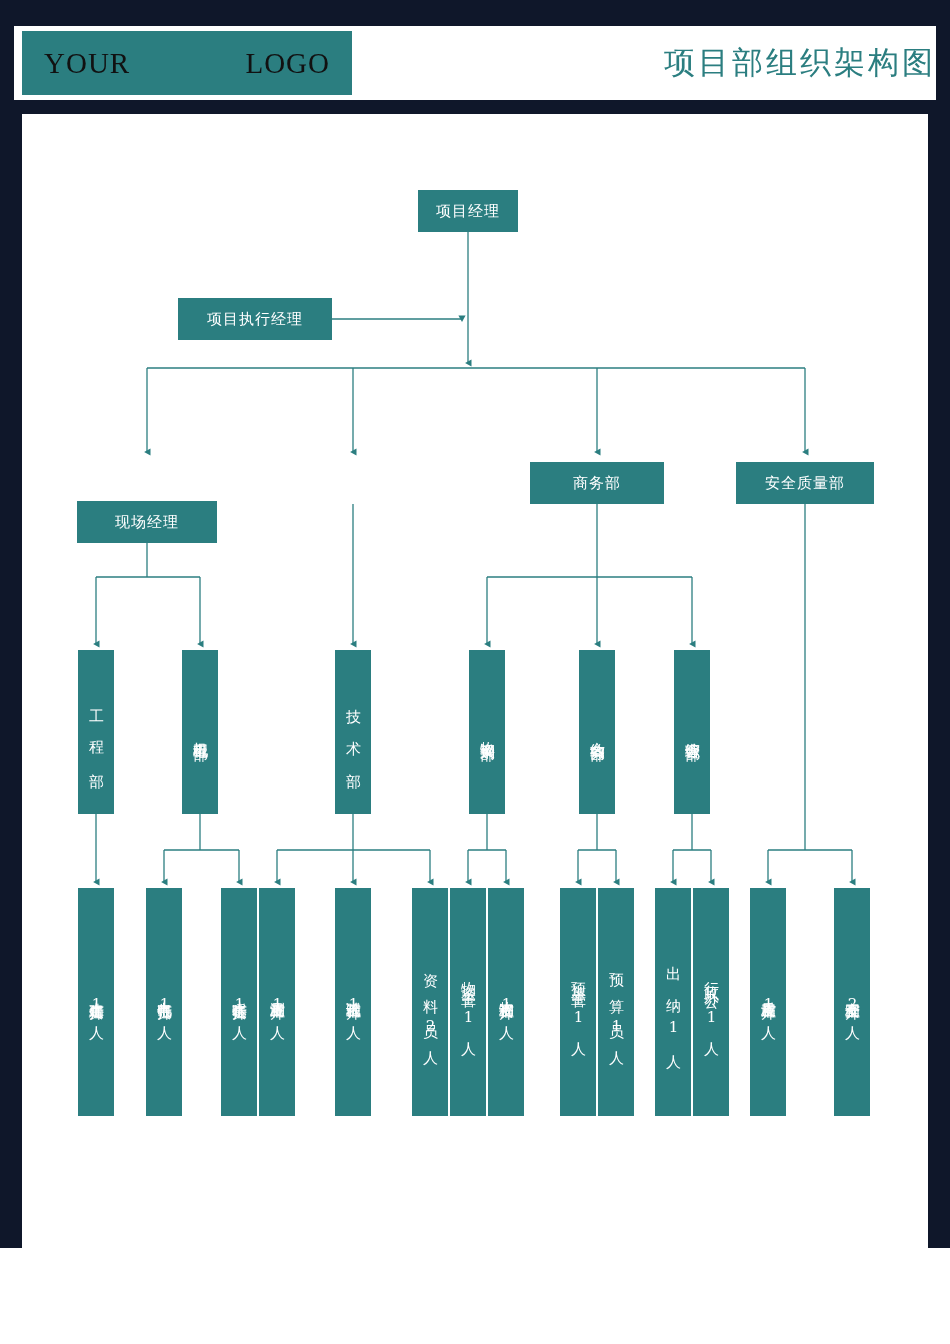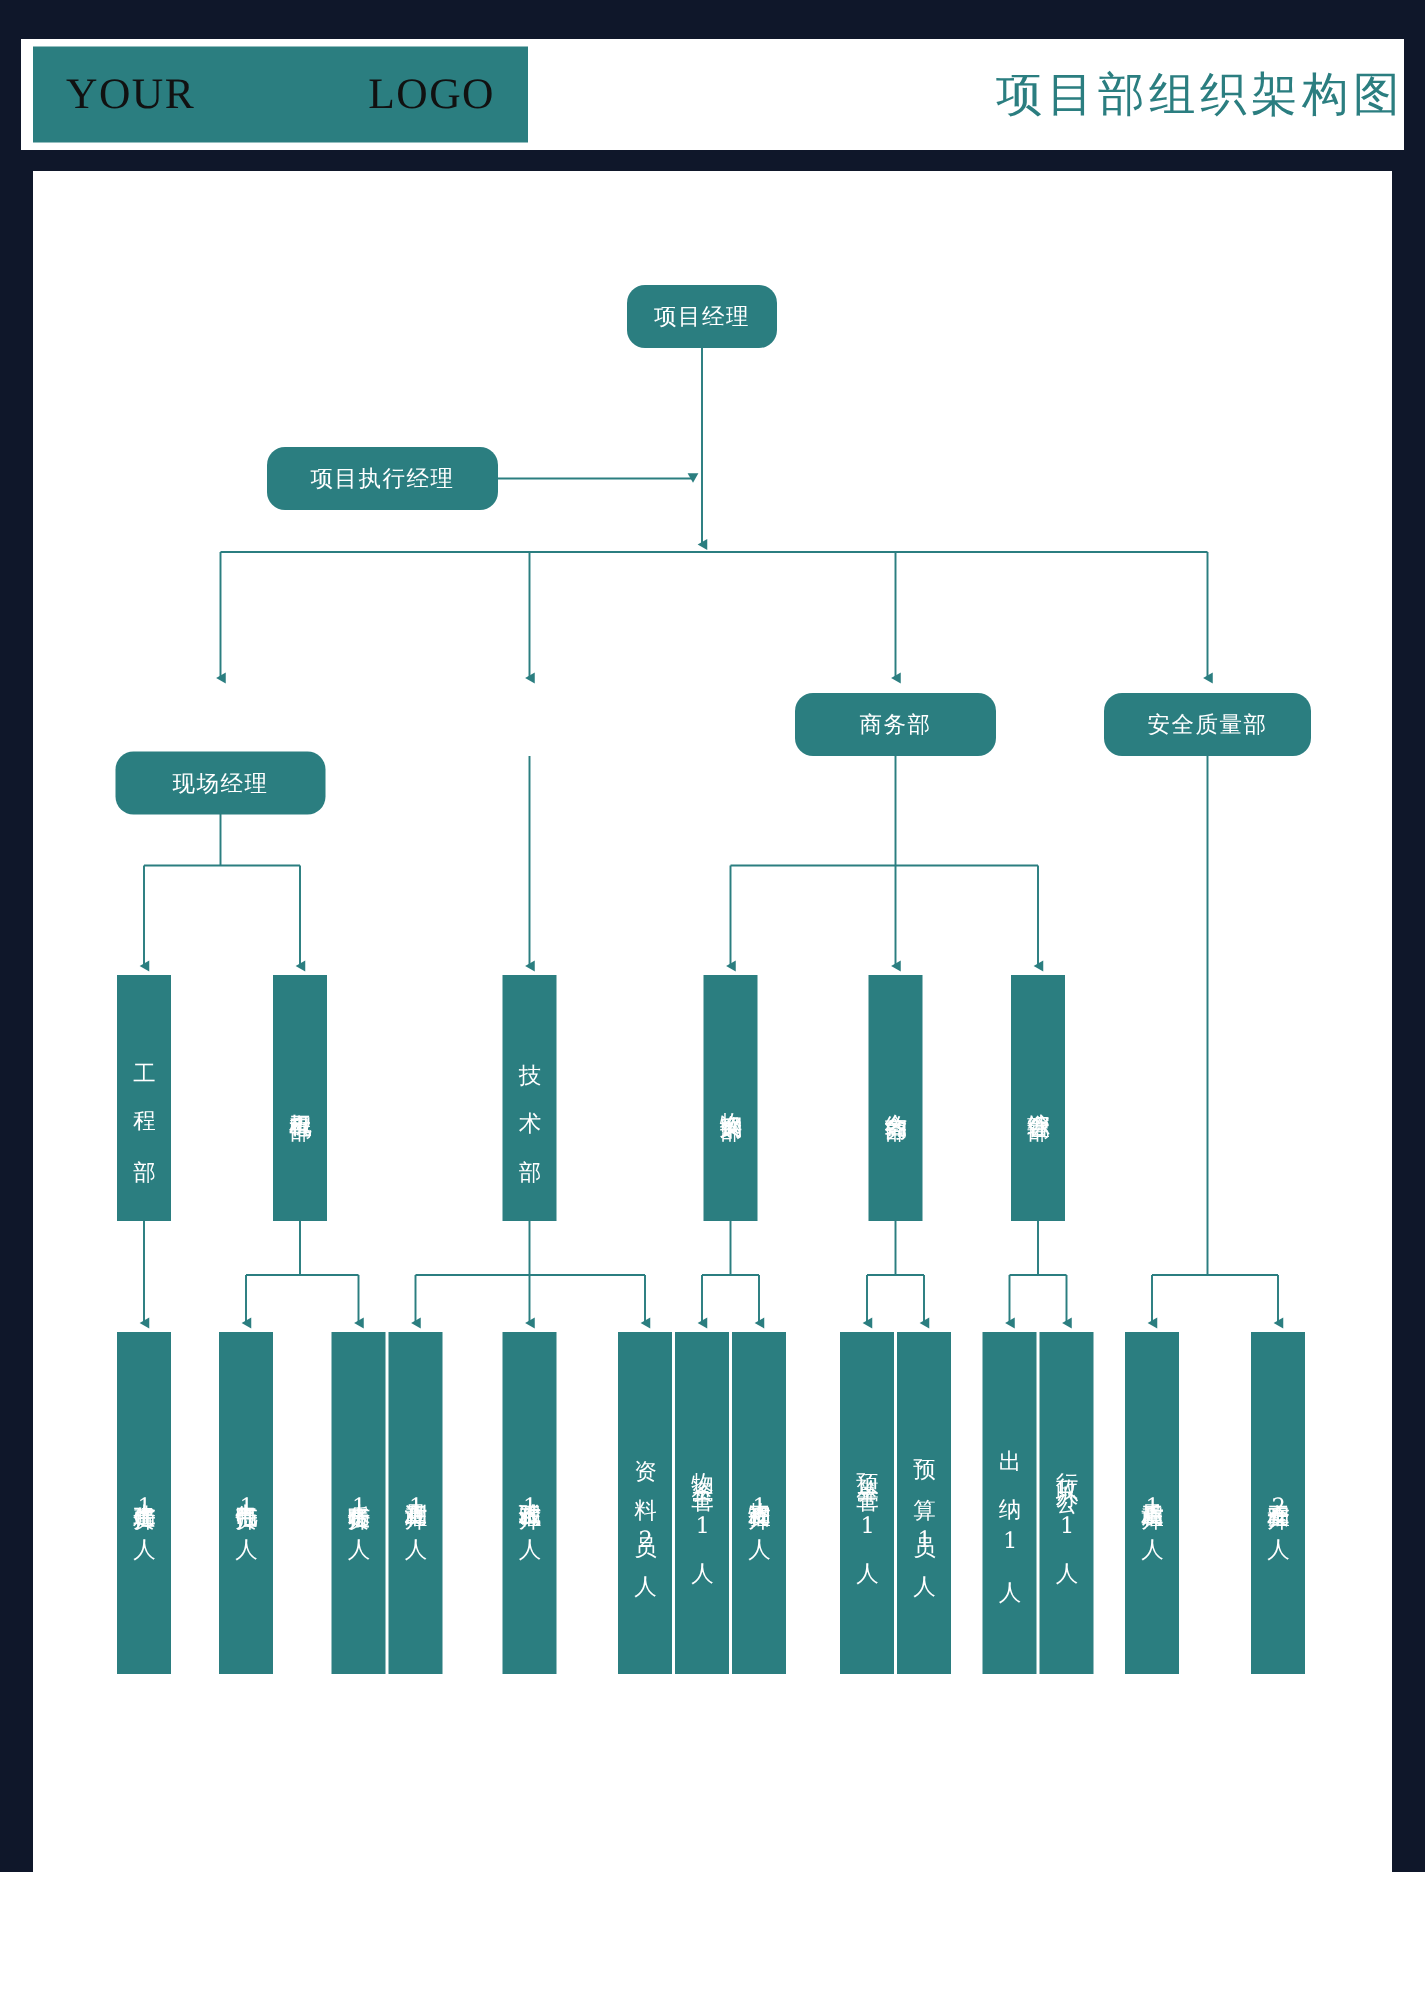--- a/index.html
+++ b/index.html
@@ -51,21 +51,21 @@
   .node{
     position:absolute;
     background:#2b7e80;
     color:#ffffff;
     display:flex;align-items:center;justify-content:center;
     text-align:center;
     font-family:"DejaVu Serif",serif;
     box-sizing:border-box;
     line-height:1.12;
   }
-  .node.h{font-size:15px;letter-spacing:1px;border-radius:12px;}
+  .node.h{font-size:15px;letter-spacing:1px;}
   .node.v{
     writing-mode:vertical-rl;
     text-orientation:upright;
     font-size:15px;
     letter-spacing:2px;
     padding:6px 0;
   }
   .node.v.tight{letter-spacing:1px;}
   .node.v.wide{letter-spacing:7px;}
   .node.v.mid{letter-spacing:4px;}

